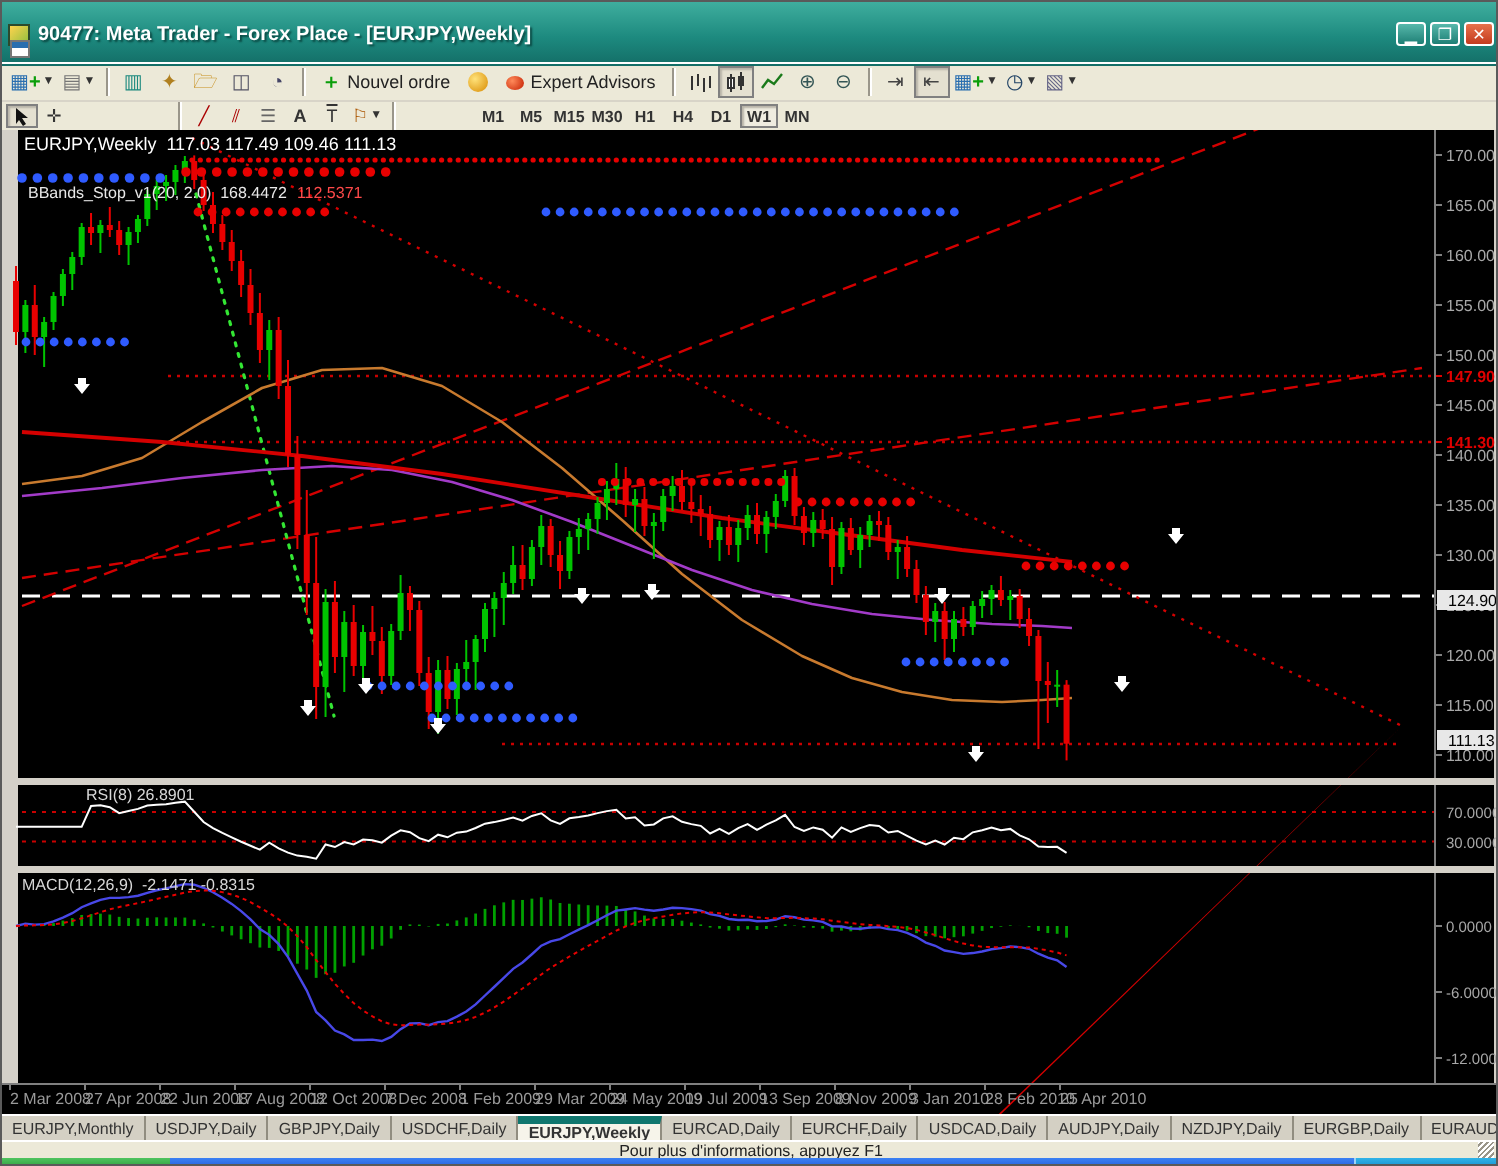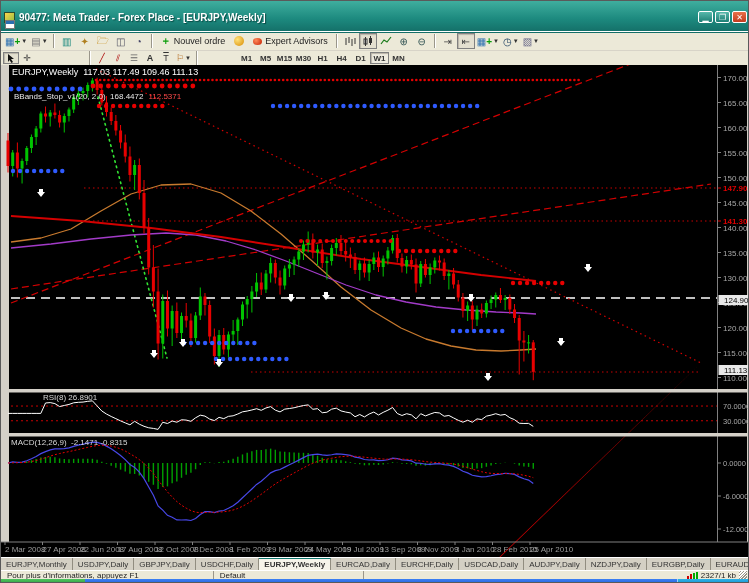--- a/index.html
+++ b/index.html
@@ -51,24 +51,24 @@
   .ovl.sym{left:11px;top:2px;color:#fff;}
   .ovl.ind{left:13px;top:27px;font-size:8px;color:#e8e8e8;}
   .ovl.ind .redpart{color:#ff4a4a;margin-left:5px;}
   .ovl.p1{left:10px;top:328px;font-size:8px;color:#d8d8d8;padding-left:32px;}
   .ovl.p2{left:10px;top:373px;font-size:8px;color:#d8d8d8;}
   
   .tabbar{position:absolute;left:0;top:556px;width:749px;height:13px;background:#d0ccc0;
     display:flex;align-items:stretch;border-top:1px solid #fff;font-size:8px;overflow:hidden;}
   .tab{display:flex;align-items:center;padding:0 5px;color:#333;background:#d4d0c4;
     border-right:1px solid #918d80;white-space:nowrap;}
-  .tab.active{background:#f6f4ea;font-weight:bold;border-top:1px solid #0f766e;}
+  .tab.active{background:#f6f4ea;font-weight:bold;border-top:4px solid #0f766e;}
   
   .statusbar{position:absolute;left:0;top:569px;width:749px;height:9px;background:#ECE9D8;
-    display:flex;align-items:center;font-size:8px;color:#222;border-top:1px solid #fff;}
+    display:flex;align-items:center;font-size:8px;color:#222;border-top:1px solid #fff;flex-direction:column;}
   .scell{padding:0 6px;height:9px;display:flex;align-items:center;white-space:nowrap;}
   .scell.b{border-left:1px solid #9a968a;}
   .conn{margin-left:auto;display:flex;align-items:center;gap:3px;padding-right:14px;}
   .bars{display:flex;align-items:flex-end;gap:1px;height:7px;}
   .bars i{width:2px;display:block;}
   .grip{position:absolute;right:1px;top:570px;width:8px;height:8px;
     background:repeating-linear-gradient(135deg,#fff 0 1px,#9a968a 1px 2px);}
   
   .taskbar{position:absolute;left:0;top:578px;width:749px;height:5px;background:linear-gradient(180deg,#3c81f3,#245edc);}
   .taskbar .start{position:absolute;left:0;top:0;width:84px;height:5px;background:linear-gradient(180deg,#4fc45f,#2f9e3f);}

